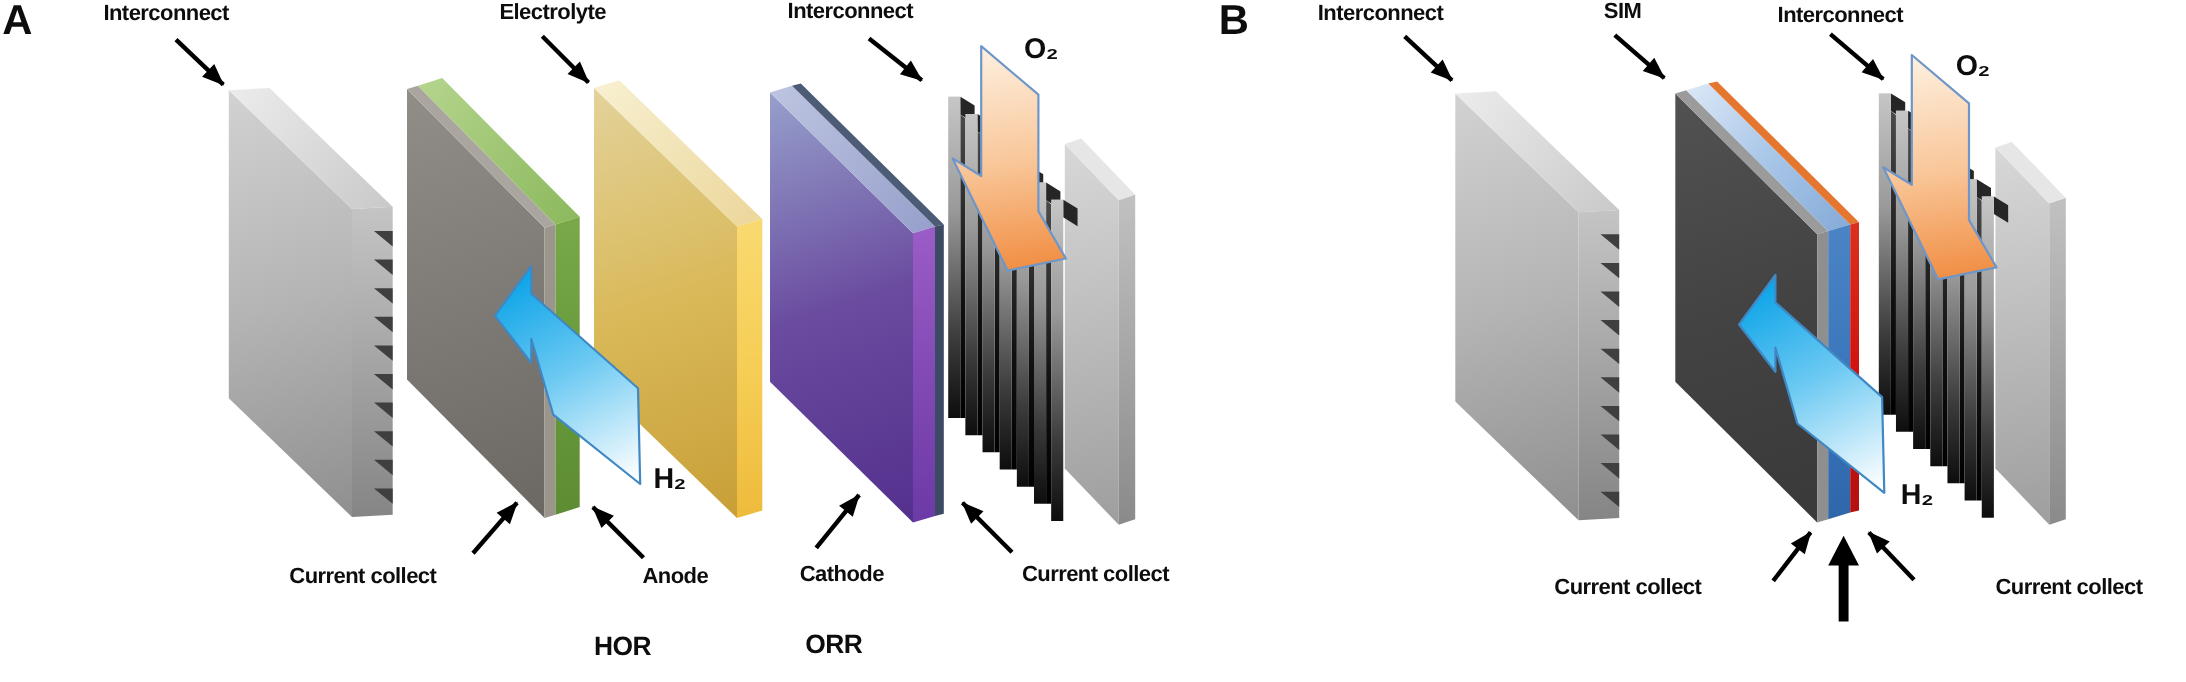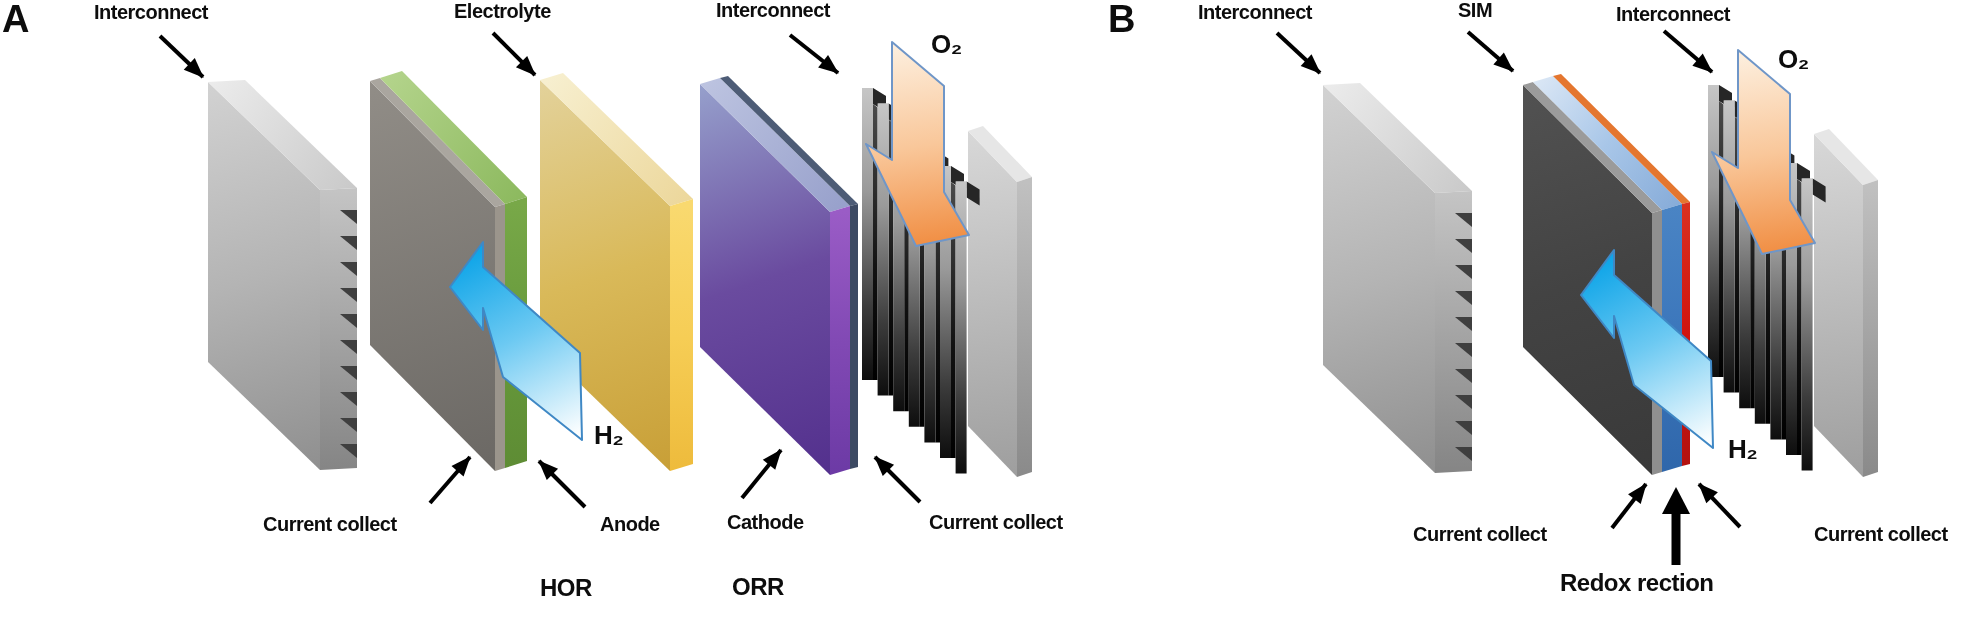--- a/index.html
+++ b/index.html
@@ -349,29 +349,28 @@
       </g>
     </svg>
 
   <div class="lbl fs38" style="left:2px;top:0px">A</div>
   <div class="lbl fs29" style="left:46px;top:2px">Interconnect</div>
   <div class="lbl fs29" style="left:406px;top:1px">Electrolyte</div>
   <div class="lbl fs29" style="left:668px;top:0px">Interconnect</div>
   <div class="lbl fs30" style="left:931px;top:31px">O₂</div>
   <div class="lbl fs30" style="left:594px;top:422px">H₂</div>
   <div class="lbl fs29" style="left:215px;top:514px">Current collect</div>
-  <div class="lbl fs29" style="left:552px;top:514px">Anode</div>
+  <div class="lbl fs29" style="left:536px;top:514px">Anode</div>
   <div class="lbl fs36" style="left:540px;top:575px">HOR</div>
   <div class="lbl fs29" style="left:679px;top:512px">Cathode</div>
   <div class="lbl fs36" style="left:732px;top:574px">ORR</div>
   <div class="lbl fs29" style="left:881px;top:512px">Current collect</div>
 
   <div class="lbl fs38" style="left:1108px;top:0px">B</div>
   <div class="lbl fs29" style="left:1150px;top:2px">Interconnect</div>
   <div class="lbl fs29" style="left:1410px;top:0px">SIM</div>
   <div class="lbl fs29" style="left:1568px;top:4px">Interconnect</div>
   <div class="lbl fs30" style="left:1778px;top:46px">O₂</div>
   <div class="lbl fs30" style="left:1728px;top:436px">H₂</div>
   <div class="lbl fs29" style="left:1365px;top:524px">Current collect</div>
-  <div class="lbl fs36" style="left:1560px;top:570px">Redox rection</div>
   <div class="lbl fs29" style="left:1766px;top:524px">Current collect</div>
 
 </div>
 
 </body></html>

